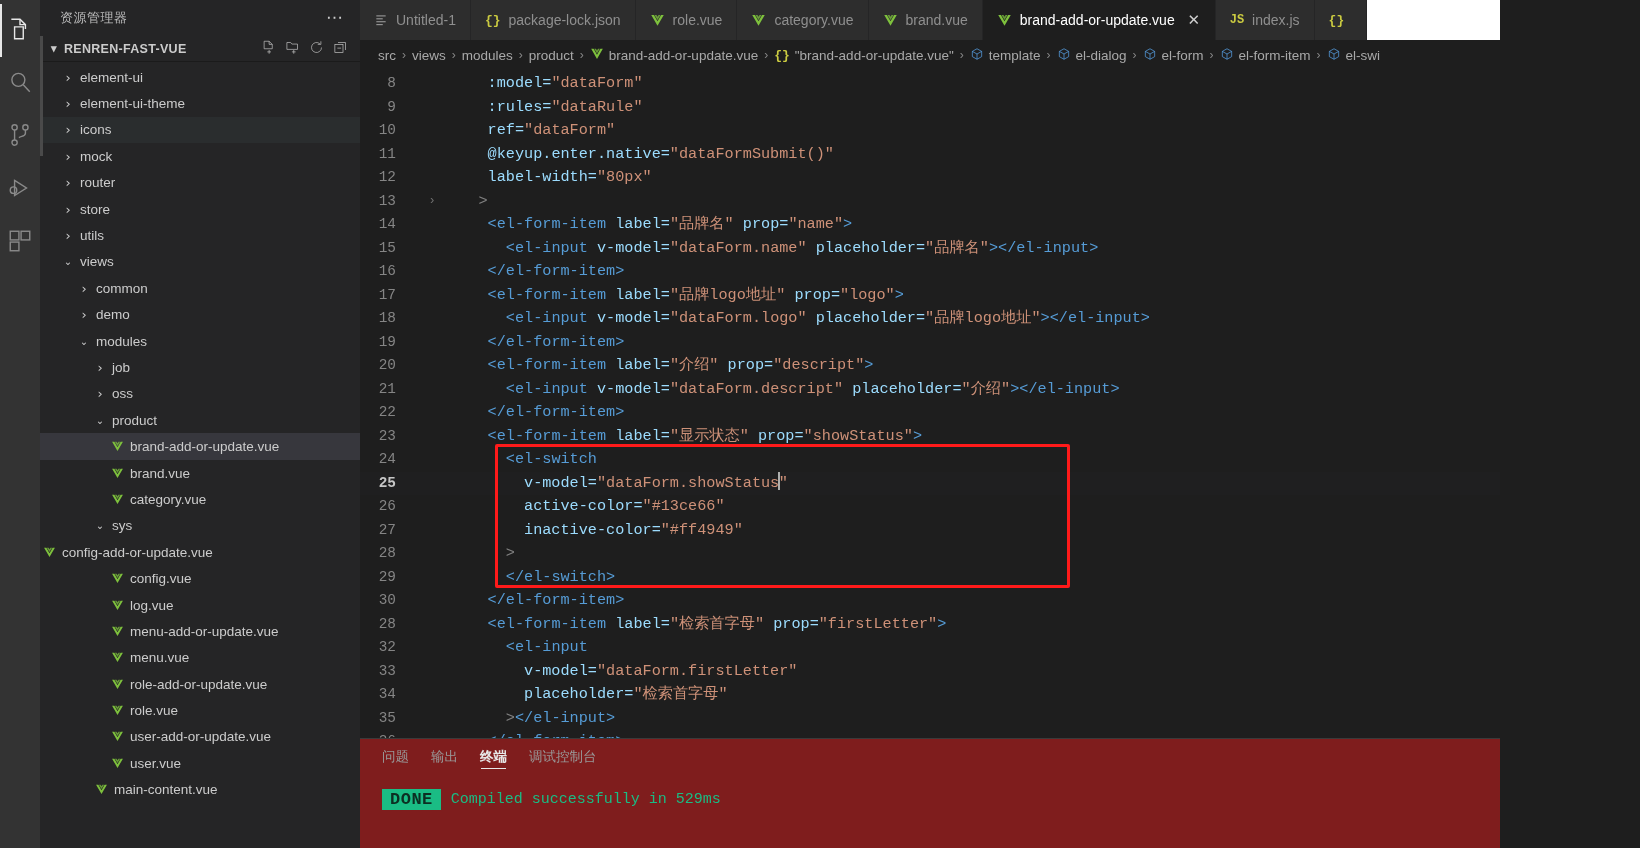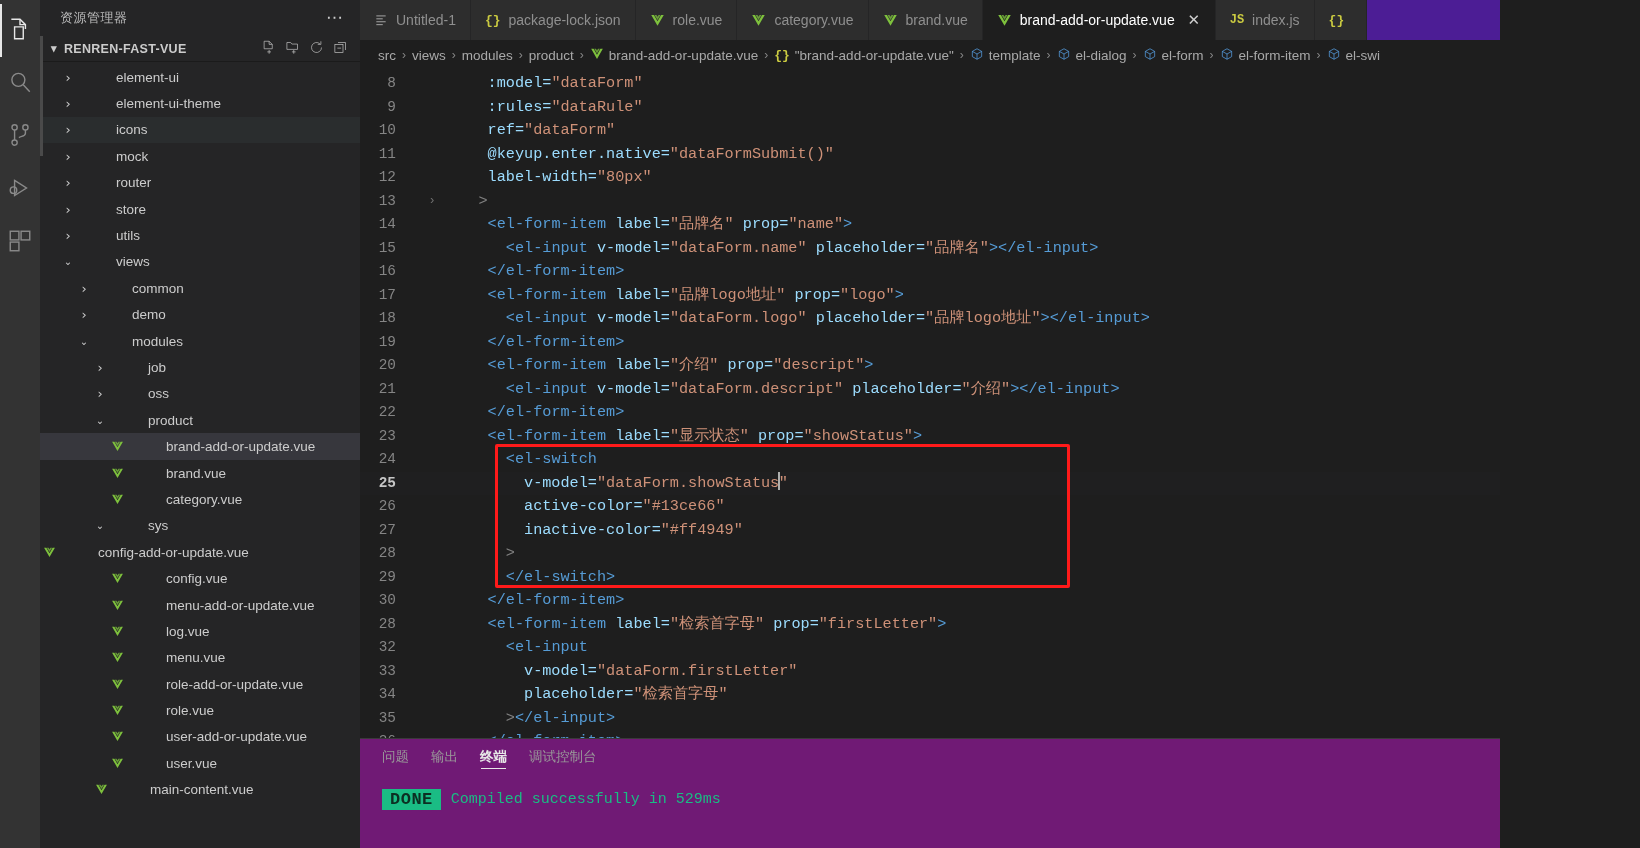--- a/index.html
+++ b/index.html
@@ -62,27 +62,27 @@
     position: relative;
   }
   .row.hover { background: #2a2d2e; }
   .row.selected { background: #37373d; }
   .row .arrow {
     width: 16px; flex: 0 0 16px; text-align: center;
     font-size: 10px; color: #cccccc;
   }
   .row .ficon { width: 18px; flex: 0 0 18px; display: flex; align-items: center; justify-content: center; }
   .row .ficon svg { width: 13px; height: 13px; }
-  .row .name { padding-left: 4px; margin-left: 36px; }
+  .row .name { padding-left: 4px; }
   .vue-green { fill: #7ec13d; }
 
   
   .main { flex: 1 1 auto; display: flex; flex-direction: column; min-width: 0; background: #1e1e1e; }
 
-  .tabbar { height: 40px; background: #4c1d95; display: flex; overflow: hidden; flex: 0 0 40px; }
+  .tabbar { height: 40px; background: #ffffff; display: flex; overflow: hidden; flex: 0 0 40px; }
   .tab {
     display: flex; align-items: center; gap: 8px;
     padding: 0 14px; height: 40px; min-width: 0;
     background: #2d2d2d; color: #8f8f8f; font-size: 14px;
     border-right: 1px solid #252526; white-space: nowrap; cursor: pointer;
     position: relative;
   }
   .tab.active { background: #1e1e1e; color: #ffffff; }
   .tab .ticon { display: flex; align-items: center; }
   .tab .ticon svg { width: 15px; height: 15px; }
@@ -129,21 +129,21 @@
     display: inline-block; width: 1.5px; height: 18px;
     background: #aeafad; vertical-align: -3px; margin: 0 -1px;
   }
 
   .redbox {
     position: absolute; border: 3px solid #ff1a1a; border-radius: 2px;
     pointer-events: none;
   }
 
   
-  .panel { flex: 0 0 110px; background: #701a75; border-top: 1px solid #3a3a3a; display: flex; flex-direction: column; }
+  .panel { flex: 0 0 110px; background: #7f1d1d; border-top: 1px solid #3a3a3a; display: flex; flex-direction: column; }
   .panel-tabs { height: 36px; display: flex; align-items: center; gap: 22px; padding-left: 22px; }
   .ptab {
     color: #999999; font-size: 13.5px; cursor: pointer; position: relative;
     height: 36px; display: flex; align-items: center;
   }
   .ptab.active { color: #e7e7e7; font-weight: bold; }
   .ptab.active::after {
     content: ""; position: absolute; left: 1px; right: 1px; bottom: 6px;
     height: 1.5px; background: #e7e7e7;
   }
@@ -336,30 +336,30 @@
             </span>
             <span class="name">config.vue</span>
           </div>
           <div class="row" style="padding-left: 68px;">
             <span class="ficon">
               <svg viewBox="0 0 24 24">
                 <path class="vue-green" d="M2 3h4.2L12 13.2 17.8 3H22L12 20.5z"></path>
                 <path class="vue-green" d="M7.2 3h3.1L12 6.1 13.7 3h3.1L12 11.3z" opacity=".75"></path>
               </svg>
             </span>
+            <span class="name">log.vue</span>
+          </div>
+          <div class="row" style="padding-left: 68px;">
+            <span class="ficon">
+              <svg viewBox="0 0 24 24">
+                <path class="vue-green" d="M2 3h4.2L12 13.2 17.8 3H22L12 20.5z"></path>
+                <path class="vue-green" d="M7.2 3h3.1L12 6.1 13.7 3h3.1L12 11.3z" opacity=".75"></path>
+              </svg>
+            </span>
             <span class="name">menu-add-or-update.vue</span>
-          </div>
-          <div class="row" style="padding-left: 68px;">
-            <span class="ficon">
-              <svg viewBox="0 0 24 24">
-                <path class="vue-green" d="M2 3h4.2L12 13.2 17.8 3H22L12 20.5z"></path>
-                <path class="vue-green" d="M7.2 3h3.1L12 6.1 13.7 3h3.1L12 11.3z" opacity=".75"></path>
-              </svg>
-            </span>
-            <span class="name">log.vue</span>
           </div>
           <div class="row" style="padding-left: 68px;">
             <span class="ficon">
               <svg viewBox="0 0 24 24">
                 <path class="vue-green" d="M2 3h4.2L12 13.2 17.8 3H22L12 20.5z"></path>
                 <path class="vue-green" d="M7.2 3h3.1L12 6.1 13.7 3h3.1L12 11.3z" opacity=".75"></path>
               </svg>
             </span>
             <span class="name">menu.vue</span>
           </div>

